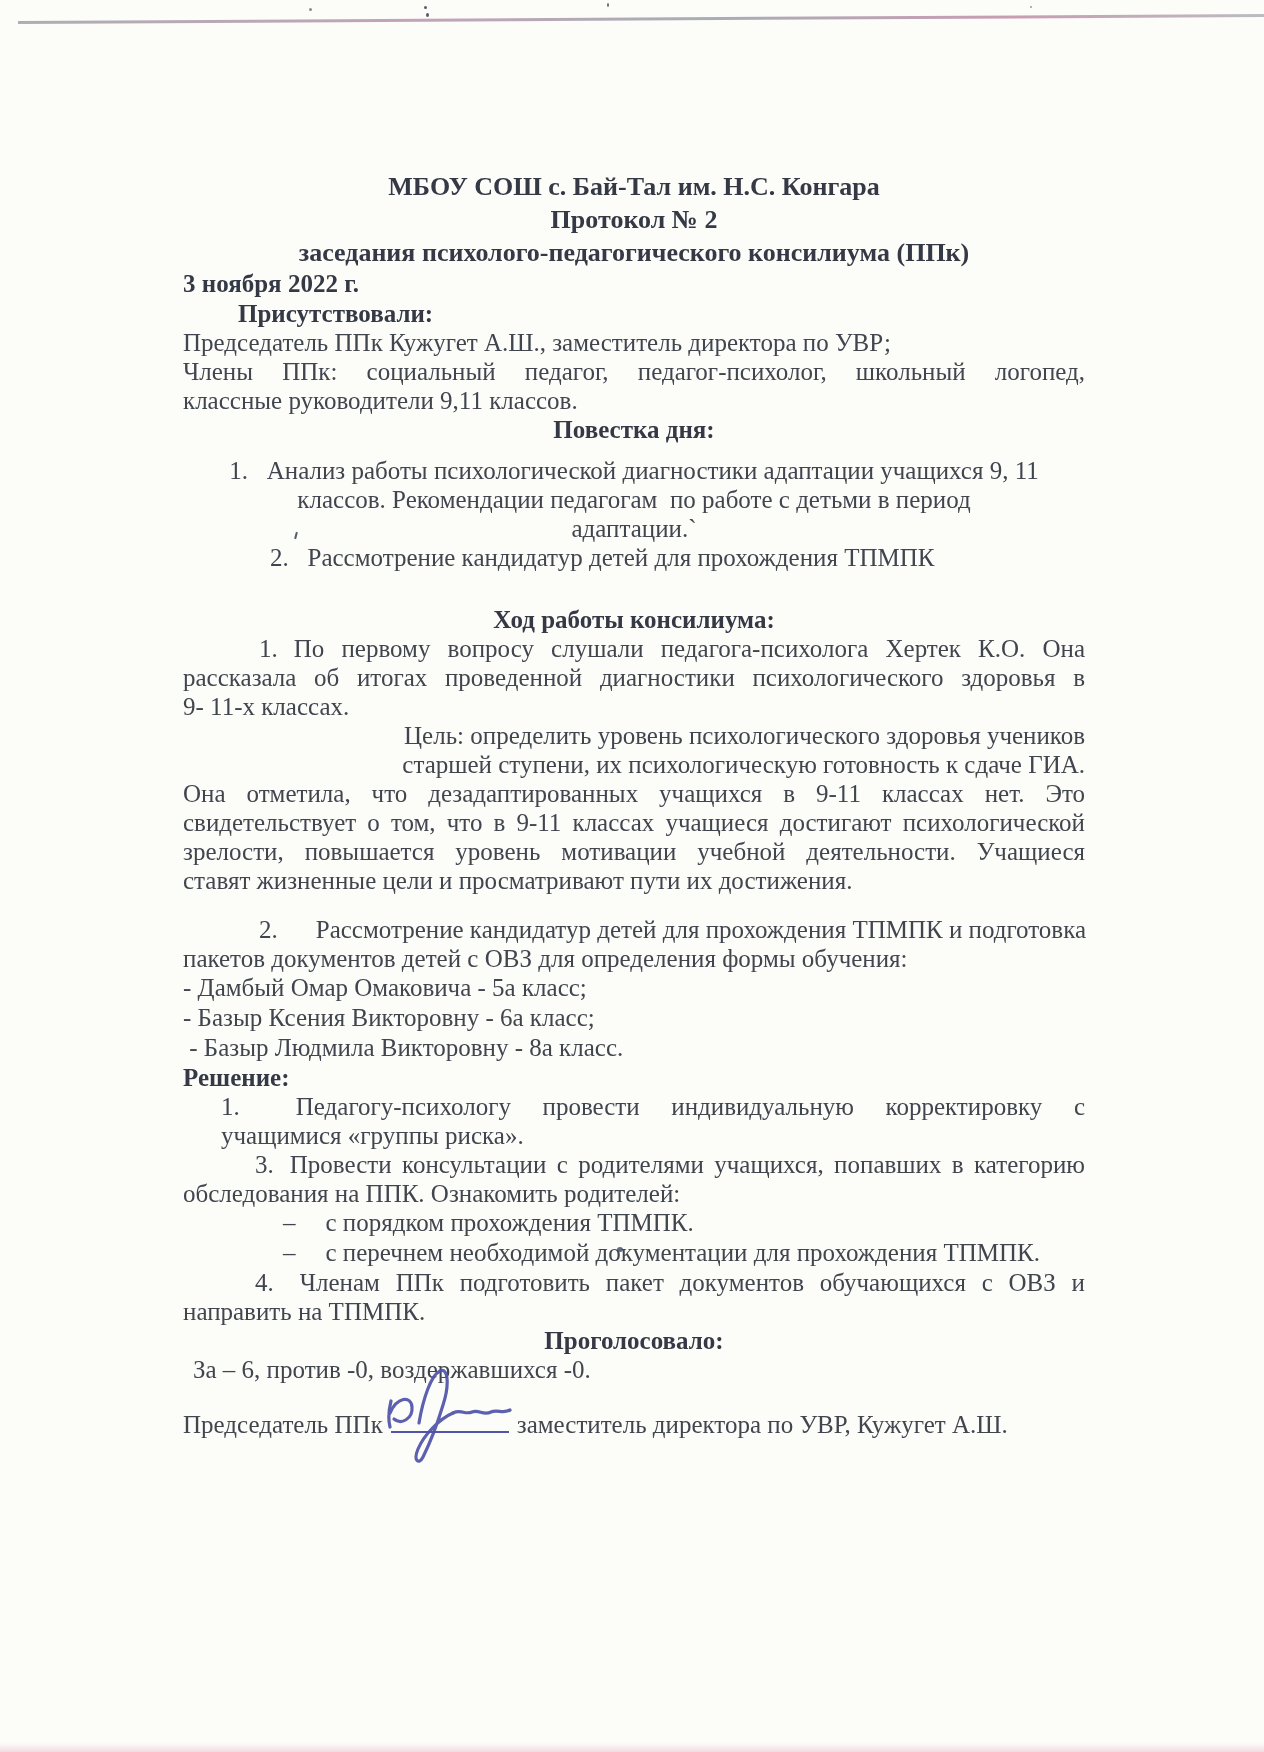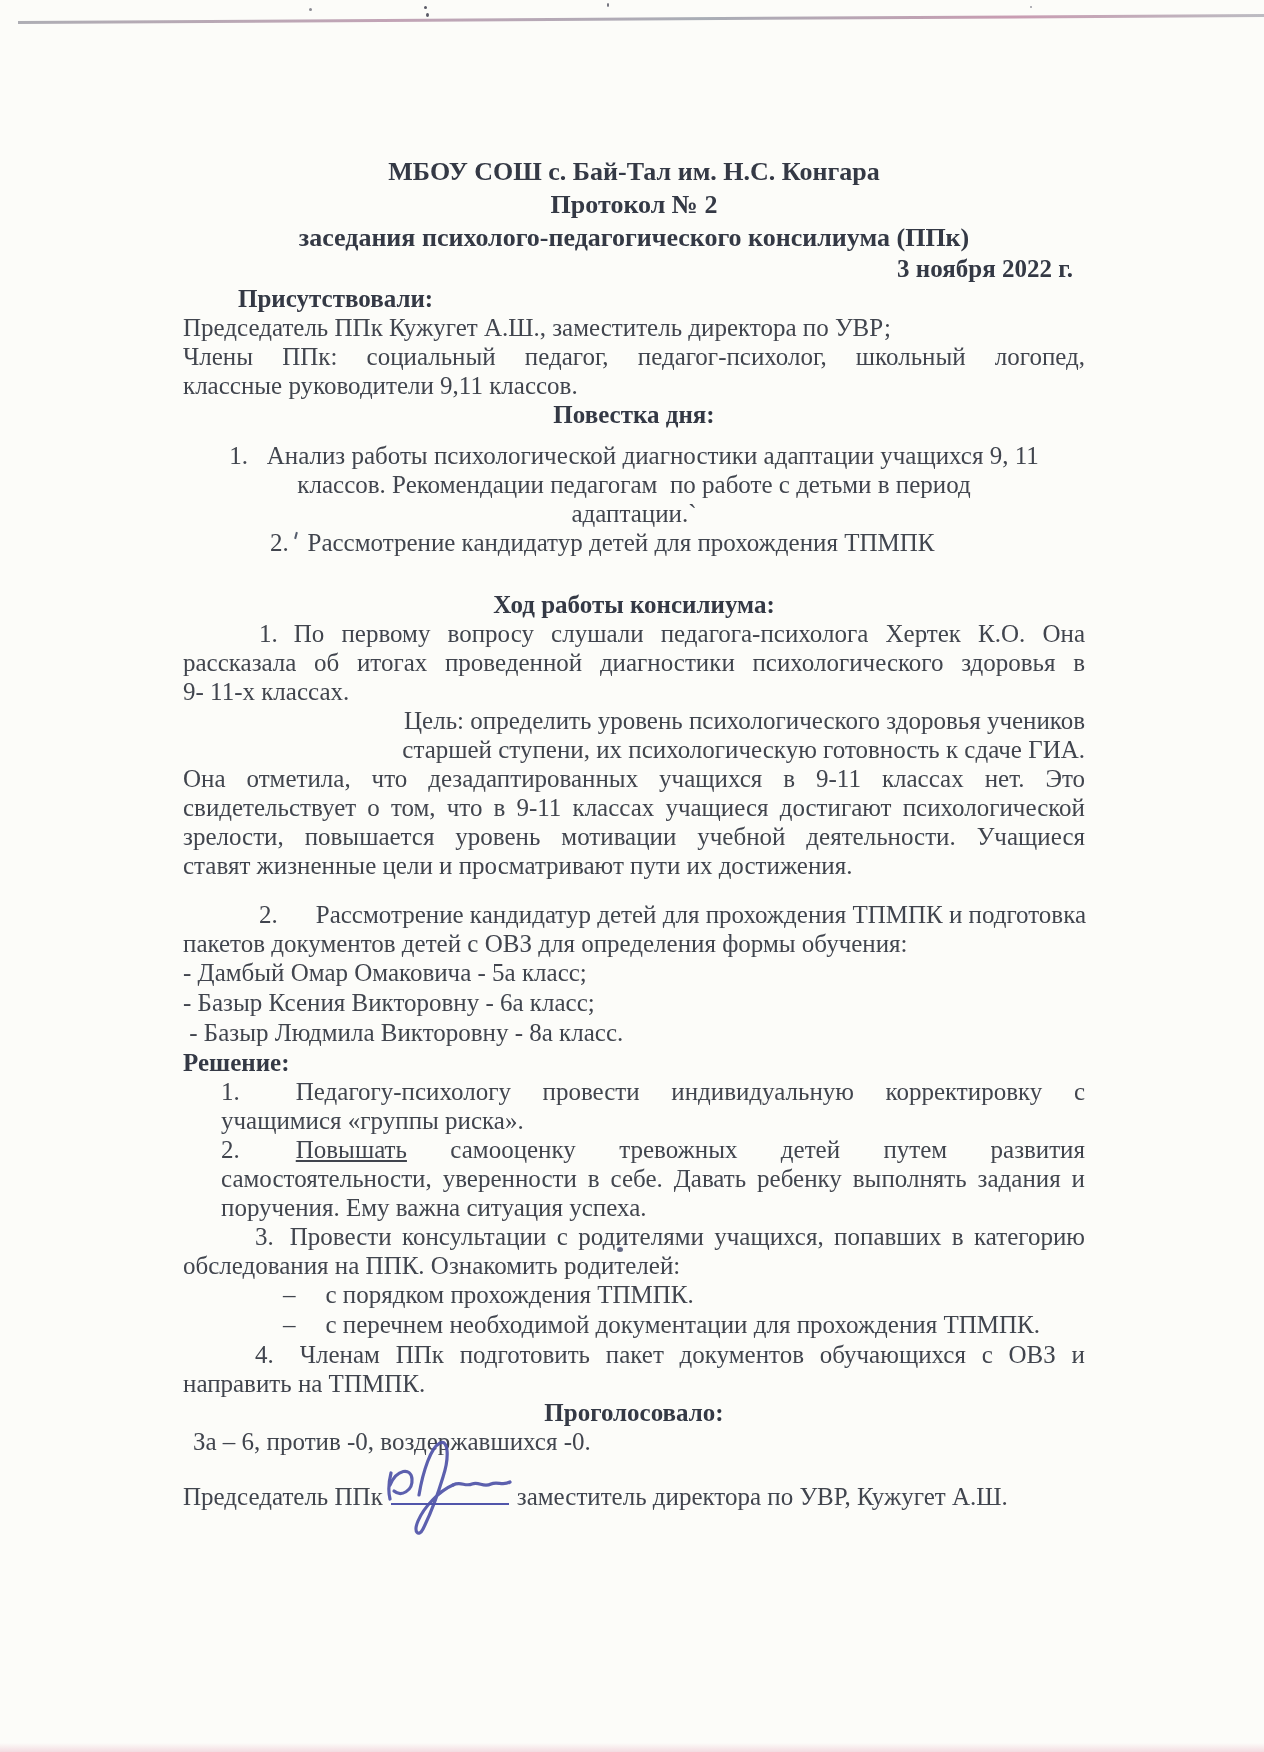--- a/index.html
+++ b/index.html
@@ -2,24 +2,24 @@
 <html><head>
 <meta charset="utf-8">
 <style>
   html,body{margin:0;padding:0;background:#e8e8e4;}
   .page{
     position:relative;width:1264px;height:1752px;margin:0 auto;
     background:#fcfcf9;overflow:hidden;
     font-family:"Liberation Serif","DejaVu Serif",serif;
     color:#41454e;
   }
-  .content{position:absolute;left:183px;top:155px;width:902px;font-size:25px;line-height:29px;}
+  .content{position:absolute;left:183px;top:170px;width:902px;font-size:25px;line-height:29px;}
   .b{font-weight:bold;color:#343945;}
   .center{text-align:center;}
-  .right{text-align:right;}
+  .right{text-align:left;}
   .pre{white-space:pre-wrap;}
   .fj{text-align:justify;text-align-last:justify;white-space:nowrap;}
   .hline{font-size:26px;line-height:33px;}
   .dateline{line-height:30px;padding-right:12px;}
   .att-h{text-indent:55px;}
   .agenda1{margin-top:12px;}
   .agenda2{padding-left:87px;}
   .proc-h{margin-top:33px;}
   .goal{padding-left:80px;text-align:right;}
   .p-num{text-indent:38px;}
@@ -115,25 +115,20 @@
       <div class="pre">- Дамбый Омар Омаковича - 5а класс;</div>
       <div class="pre">- Базыр Ксения Викторовну - 6а класс;</div>
       <div class="pre"> - Базыр Людмила Викторовну - 8а класс.</div>
     </div>
 
     <div class="b">Решение:</div>
     <div class="dec12">
       <div class="fj"><span class="num gap56">1.</span><span>Педагогу-психологу провести индивидуальную корректировку с</span></div>
       <div>учащимися «группы риска».</div>
     </div>
-    <div class="dec12">
-      <div class="fj"><span class="num gap56">2.</span><span class="u">Повышать</span> <span>самооценку тревожных детей путем развития</span></div>
-      <div class="fj">самостоятельности, уверенности в себе. Давать ребенку выполнять задания и</div>
-      <div>поручения. Ему важна ситуация успеха.</div>
-    </div>
     <div class="dec34">
       <div class="fj"><span class="num gap16">3.</span><span>Провести консультации с родителями учащихся, попавших в категорию</span></div>
       <div class="cont">обследования на ППК. Ознакомить родителей:</div>
     </div>
     <div class="subdash"><span class="dash">–</span><span>с порядком прохождения ТПМПК.</span></div>
     <div class="subdash"><span class="dash">–</span><span>с перечнем необходимой документации для прохождения ТПМПК.</span></div>
     <div class="dec34">
       <div class="fj"><span class="num gap26">4.</span><span>Членам ППк подготовить пакет документов обучающихся с ОВЗ и</span></div>
       <div class="cont">направить на ТПМПК.</div>
     </div>

